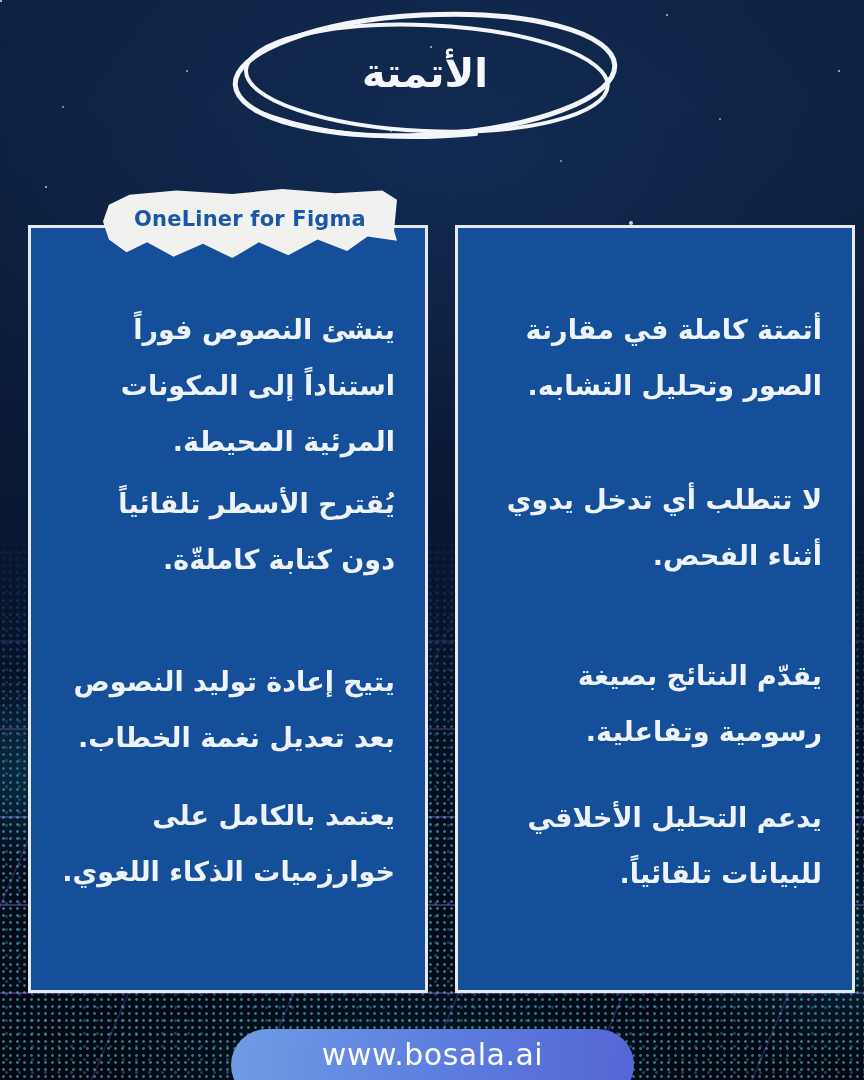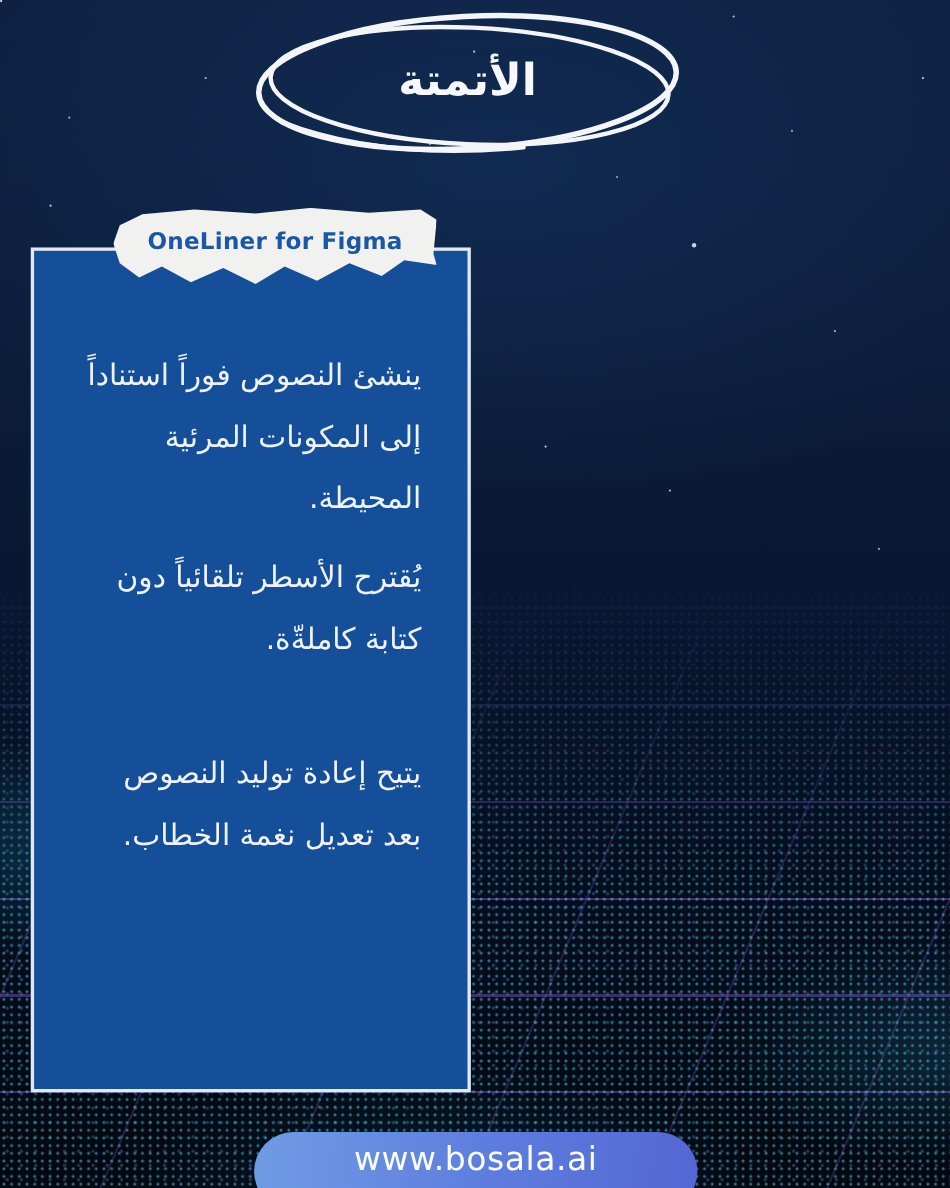--- a/index.html
+++ b/index.html
@@ -87,21 +87,21 @@
   }
   
   .card{
     position:absolute;top:225px;width:400px;height:768px;z-index:2;
     background:#164f99;border:3px solid #e4e9f0;box-sizing:border-box;
     padding:70px 26px 0;color:#eef3f9;
   }
   .card-left{left:28px;}
   .card-right{left:455px;}
   .card p{
-    margin:16px;font-size:27px;line-height:56px;text-align:right;font-weight:400;
+    margin:4px;font-size:27px;line-height:56px;text-align:right;font-weight:700;
   }
   .card-left p:nth-of-type(2){margin-top:6px;}
   .card-left p:nth-of-type(3){margin-top:66px;}
   .card-left p:nth-of-type(4){margin-top:22px;}
   .card-right p:nth-of-type(2){margin-top:58px;}
   .card-right p:nth-of-type(3){margin-top:64px;}
   .card-right p:nth-of-type(4){margin-top:30px;}
   
   .pill{
     position:absolute;left:231px;top:1029px;width:403px;height:72px;z-index:2;
@@ -132,20 +132,27 @@
   </div>
 
   <div class="label label-left">
     <span>OneLiner for Figma</span>
   </div>
 
   <article class="card card-left" dir="rtl">
     <p>ينشئ النصوص فوراً استناداً إلى المكونات المرئية المحيطة.</p>
     <p>يُقترح الأسطر تلقائياً دون كتابة كاملةّة.</p>
     <p>يتيح إعادة توليد النصوص بعد تعديل نغمة الخطاب.</p>
+    <p>يعتمد بالكامل على خوارزميات الذكاء اللغوي.</p>
   </article>
 
+  <article class="card card-right" dir="rtl">
+    <p>أتمتة كاملة في مقارنة الصور وتحليل التشابه.</p>
+    <p>لا تتطلب أي تدخل يدوي أثناء الفحص.</p>
+    <p>يقدّم النتائج بصيغة رسومية وتفاعلية.</p>
+    <p>يدعم التحليل الأخلاقي للبيانات تلقائياً.</p>
+  </article>
 
   <div class="pill">
     <span>www.bosala.ai</span>
   </div>
 
 </div>
 
 </body></html>

